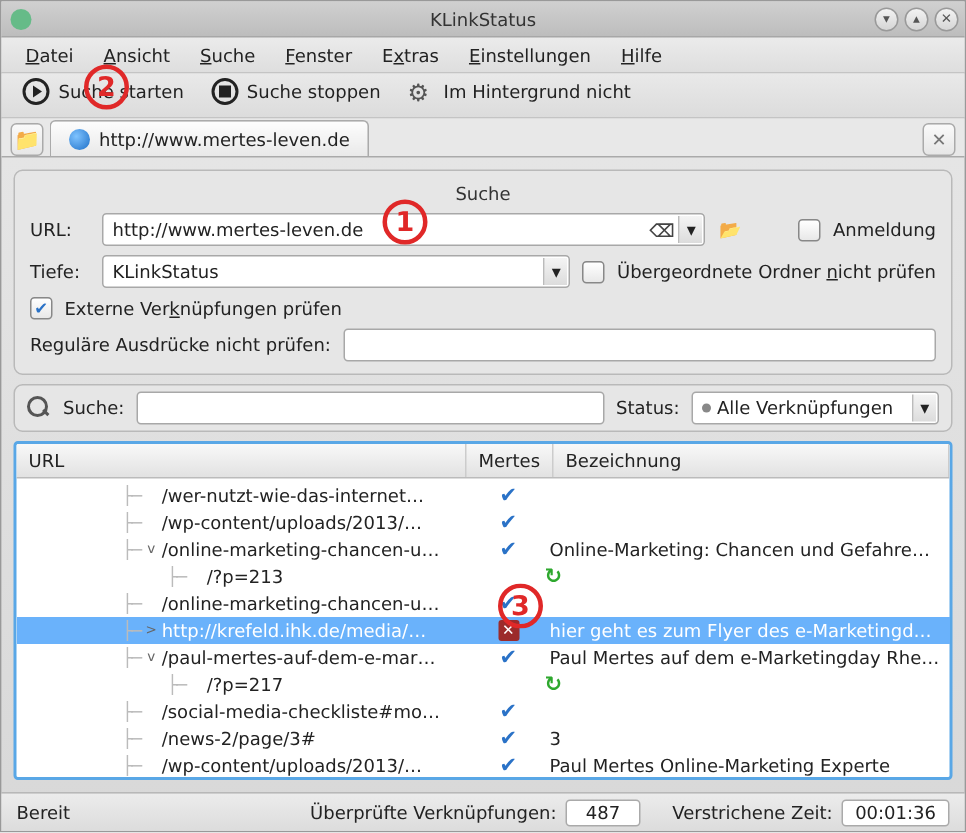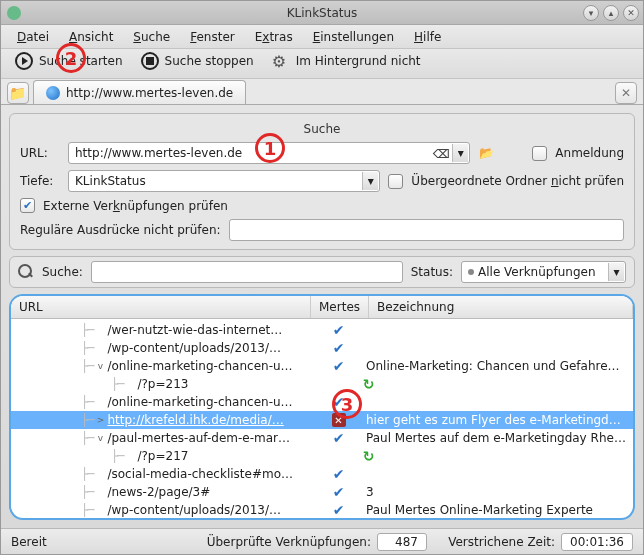--- a/index.html
+++ b/index.html
@@ -37,41 +37,41 @@
 .clearx{position:absolute;right:20px;top:3px;width:16px;height:16px;display:flex;align-items:center;justify-content:center;font-weight:bold;color:#444}
 .chk{width:15px;height:15px;border:1px solid #888;border-radius:3px;background:linear-gradient(#fff,#e8e8e8);display:flex;align-items:center;justify-content:center;font-size:11px;color:#2a72c7}
 .folder{width:18px;height:18px;display:flex;align-items:center;justify-content:center}
 .depthcombo{width:110px}
 .statuscombo{flex:1;max-width:165px}
 .dot{width:6px;height:6px;border-radius:50%;background:#888;margin-right:4px}
 .searchgrp{border:1px solid #b9b9b9;border-radius:6px;background:#e6e6e6;padding:4px 8px;display:flex;align-items:center;gap:8px}
 .magnifier{width:16px;height:16px;position:relative}
 .magnifier::before{content:"";position:absolute;left:0;top:0;width:10px;height:10px;border:2px solid #555;border-radius:50%}
 .magnifier::after{content:"";position:absolute;left:10px;top:10px;width:5px;height:2px;background:#555;transform:rotate(45deg)}
-.table{border:2px solid #59a7e6;border-radius:14px;background:#fff;display:flex;flex-direction:column;flex:1;overflow:hidden}
+.table{border:2px solid #59a7e6;border-radius:3px;background:#fff;display:flex;flex-direction:column;flex:1;overflow:hidden}
 .thead{display:flex;background:linear-gradient(#f8f8f8,#e2e2e2);border-bottom:1px solid #bbb}
 .th{padding:4px 8px;border-right:1px solid #ccc;font-size:12px}
 .th.url{flex:0 0 300px}.th.st{flex:0 0 55px}.th.bz{flex:1}
 .tbody{flex:1;overflow:auto;padding:2px 0}
 .tr{display:flex;align-items:center;height:18px;padding-left:70px}
 .tr.sel{background:#6ab2fb;color:#fff}
 .tr.sel .cell{color:#fff}
 .tree{display:flex;align-items:center;gap:2px;flex:0 0 230px;white-space:nowrap;overflow:hidden}
 .exp{width:10px;color:#666;font-size:9px;text-align:center}
 .lineseg{color:#bbb;font-family:monospace;letter-spacing:-1px}
 .urltxt{overflow:hidden;text-overflow:ellipsis;white-space:nowrap}
-.tr.sel .urltxt{text-decoration:underline}
+.tr.sel .urltxt{}
 .cell.st{flex:0 0 55px;display:flex;justify-content:center}
 .cell.bz{flex:1;overflow:hidden;text-overflow:ellipsis;white-space:nowrap;padding-right:6px}
 .ok{color:#2a72c7;font-size:14px}
 .redir{color:#2ea82e;font-size:14px;font-weight:bold}
 .errbox{width:14px;height:14px;background:#9c2b2b;color:#fff;display:flex;align-items:center;justify-content:center;font-size:10px;border-radius:2px}
 .statusbar{height:26px;border-top:1px solid #b8b8b8;background:linear-gradient(#ececec,#dcdcdc);display:flex;align-items:center;gap:20px;padding:0 10px}
 .sbcell{display:flex;align-items:center;gap:6px}
-.sbval{background:#fff;border:1px solid #aaa;border-radius:3px;padding:1px 8px;min-width:50px;text-align:right}
+.sbval{background:#fff;border:1px solid #aaa;border-radius:3px;padding:1px 8px;min-width:50px;text-align:center}
 .anno{position:absolute;border:3px solid #e02828;border-radius:50%;display:flex;align-items:center;justify-content:center;color:#e02828;font-weight:bold;font-size:18px;pointer-events:none;background:rgba(255,255,255,0)}
 .a1{width:30px;height:30px;left:254px;top:132px}
 .a2{width:30px;height:30px;left:55px;top:42px}
 .a3{width:30px;height:30px;left:331px;top:388px}
 </style>
 </head>
 <body>
 
 <div class="window">
   <div class="titlebar">

